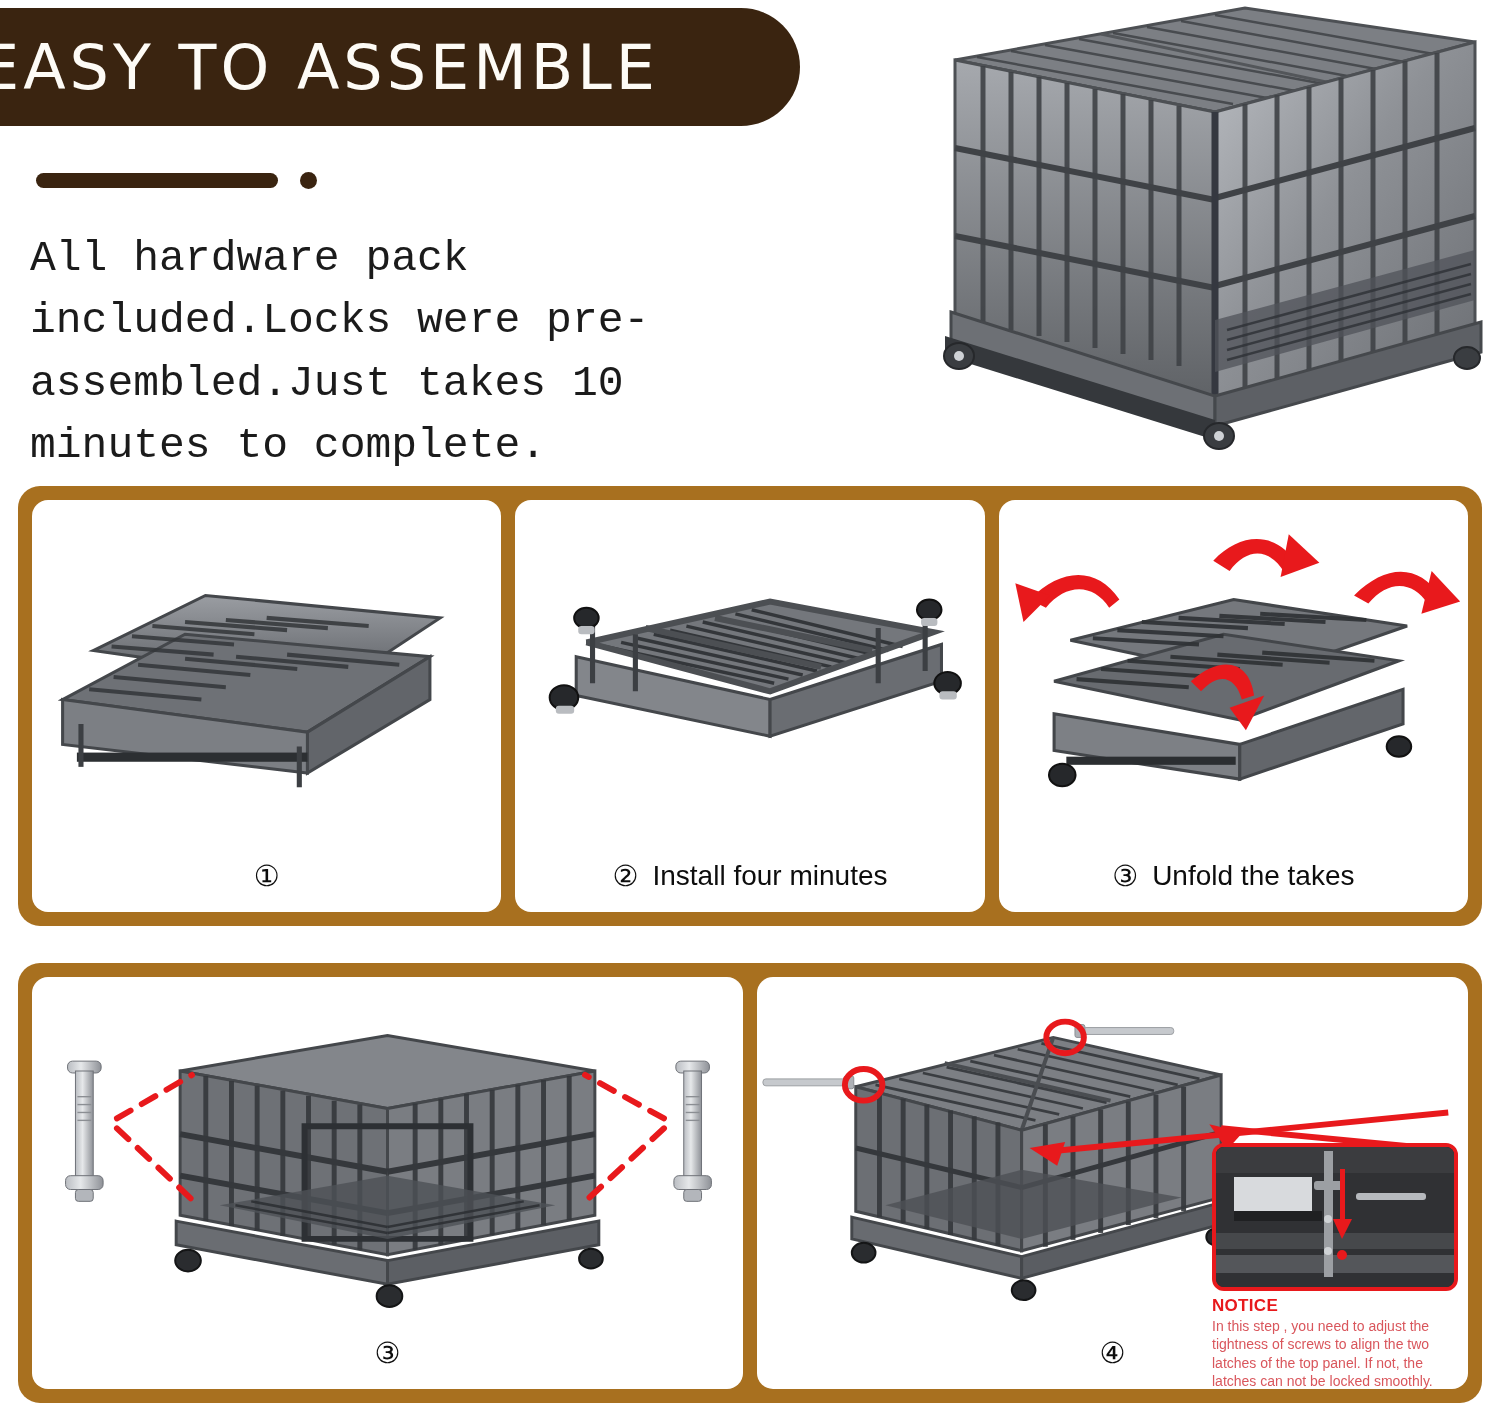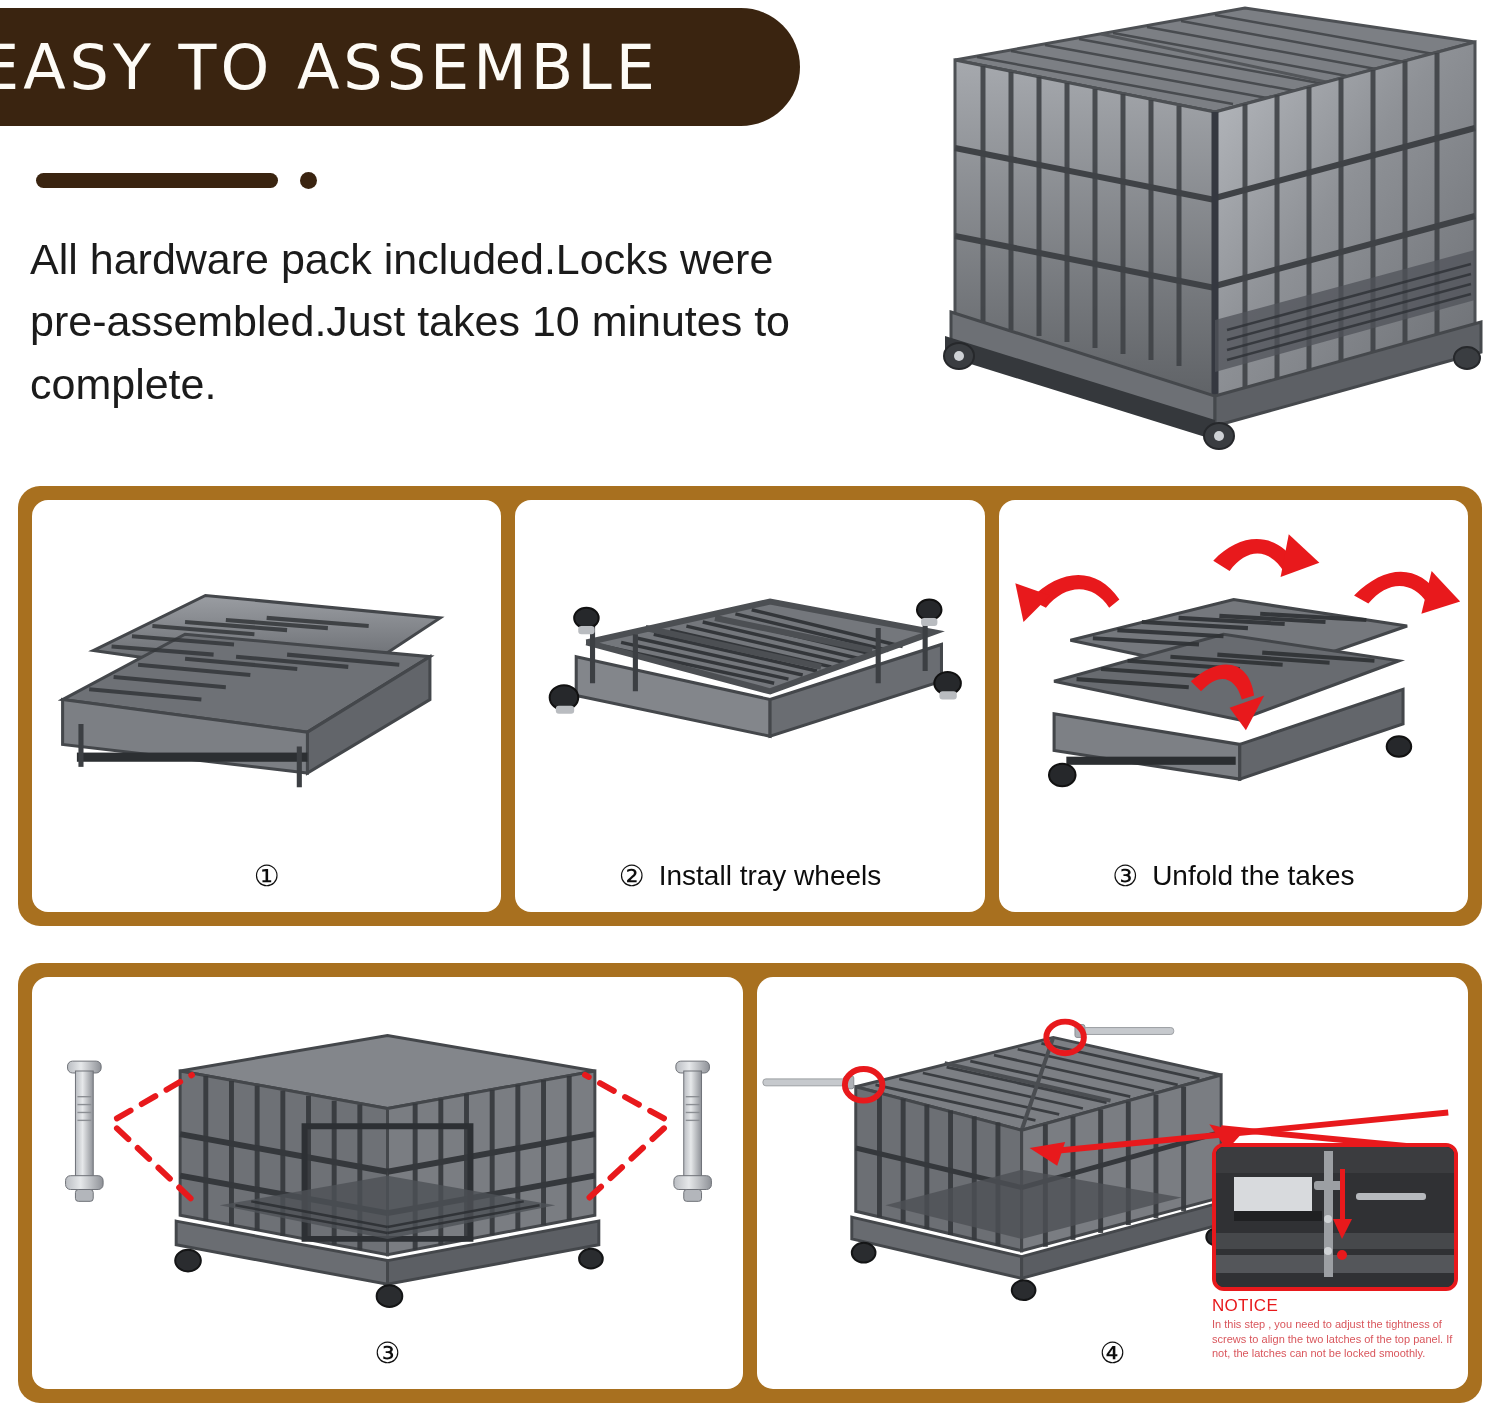--- a/index.html
+++ b/index.html
@@ -31,21 +31,21 @@
     white-space:nowrap;
   }
 
   .rule-wrap{ position:absolute; left:36px; top:172px; display:flex; align-items:center; gap:22px;}
   .rule-bar{ width:242px; height:15px; border-radius:9px; background:#3a2410;}
   .rule-dot{ width:17px; height:17px; border-radius:50%; background:#3a2410;}
 
   .hero-copy{
     position:absolute; left:30px; top:228px; width:790px;
     font-size:43px; line-height:1.45; color:#1b1b1b;
-    font-family:Liberation Sans, sans-serif;
+    font-family:Liberation Mono, monospace;
   }
 
   
   .hero-photo{ position:absolute; left:915px; top:0px; width:580px; height:460px; }
 
   
   .goldrow{
     position:absolute;
     background:#a8701f;
     border-radius:22px;
@@ -86,23 +86,24 @@
     width:246px; height:148px;
     border:4px solid #e8191c;
     border-radius:12px;
     overflow:hidden;
     position:relative;
     background:#2a2a2c;
   }
   .notice-title{
     color:#e8191c; font-size:17px; margin-top:5px; letter-spacing:.3px;
     font-family:"Liberation Sans", sans-serif;
+    font-weight:bold;
   }
   .notice-body{
-    color:#d9565c; font-size:11px; line-height:1.32; margin-top:1px;
+    color:#d9565c; font-size:14px; line-height:1.32; margin-top:1px;
     font-family:"Liberation Sans", sans-serif;
   }
 
   svg { display:block; }
 </style>
 </head>
 <body>
 
 <div class="hero">
 
@@ -287,21 +288,21 @@
         <g fill="#b9bcc0">
           <rect x="62" y="104" width="16" height="8" rx="3"></rect>
             <rect x="398" y="96" width="16" height="8" rx="3"></rect>
           <rect x="40" y="182" width="18" height="8" rx="3"></rect>
             <rect x="416" y="168" width="17" height="8" rx="3"></rect>
         </g>
       </svg>
     </div>
     <div class="card-cap">
       <span class="cap-num">②</span>
-      <span>Install tray wheels</span>
+      <span>Install four minutes</span>
     </div>
   </div>
 
   <div class="card">
     <div class="card-art">
       <svg width="100%" height="100%" viewBox="0 0 460 300" preserveAspectRatio="xMidYMid meet">
         <polygon points="70,118 230,78 400,104 250,156" fill="#75787d" stroke="#43464a" stroke-width="3"></polygon>
         <polygon points="54,158 220,112 392,138 236,196" fill="#686b70" stroke="#43464a" stroke-width="3"></polygon>
         <g stroke="#2e3134" stroke-width="4" opacity=".9">
           <line x1="92" y1="116" x2="196" y2="122"></line>

